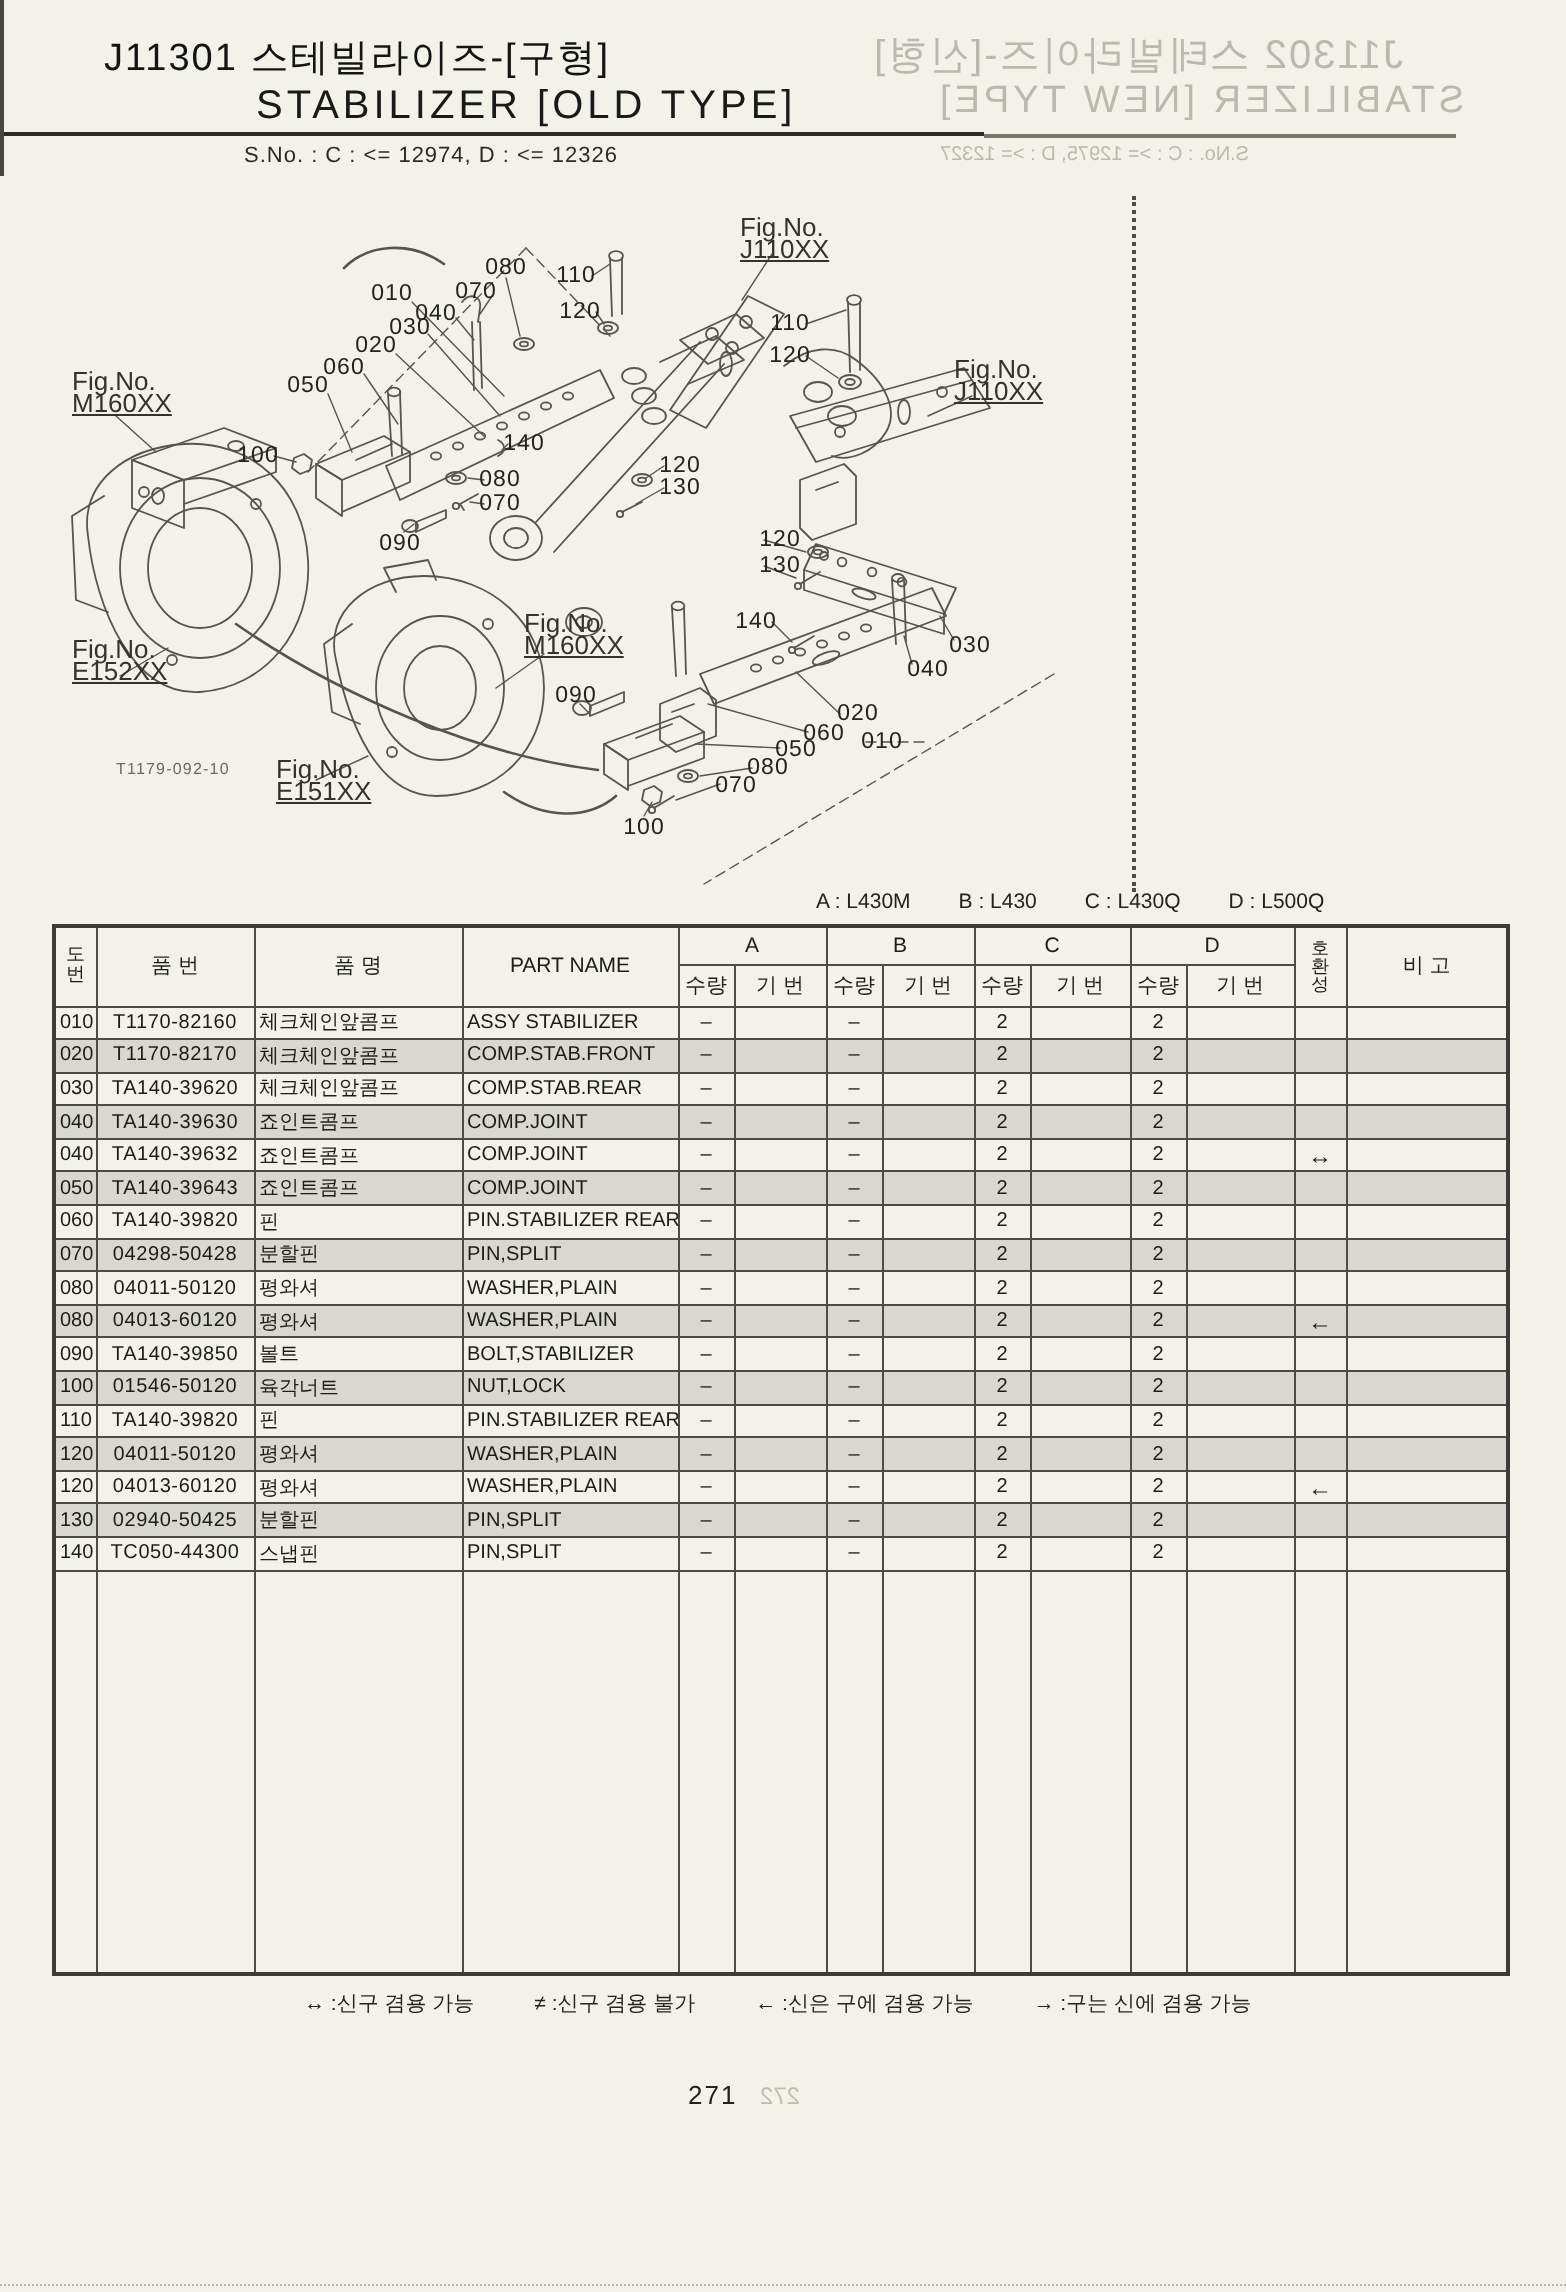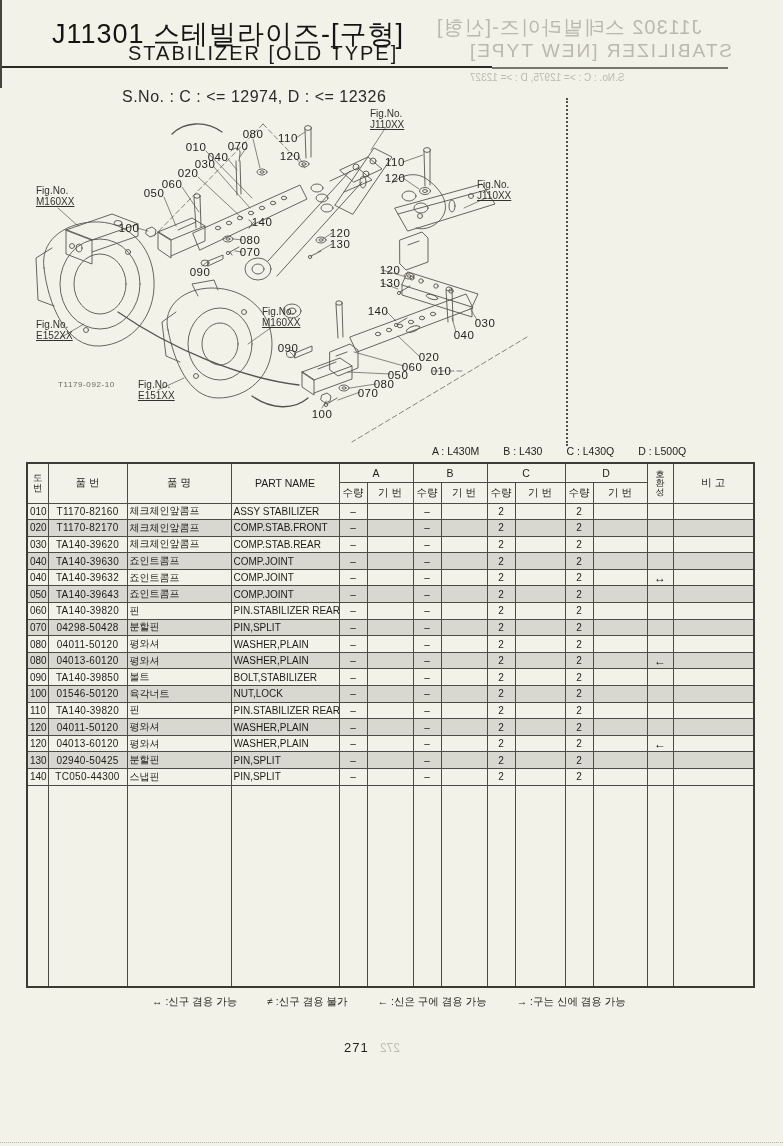--- a/index.html
+++ b/index.html
@@ -4,45 +4,45 @@
 <style>
   html,body{margin:0;padding:0;}
   body{
     width:783px;height:1146px;position:relative;overflow:hidden;
     background:#f3f2e9;
     font-family:"Liberation Sans","DejaVu Sans",sans-serif;
     color:#1e1e1c;
   }
   .abs{position:absolute;}
   
-  .title-ko{left:52px;top:16px;font-size:27px;letter-spacing:1px;color:#141414;}
+  .title-ko{left:52px;top:16px;font-size:19px;letter-spacing:1px;color:#141414;}
   .title-en{left:128px;top:42px;font-size:20px;letter-spacing:2px;color:#1a1a1a;}
   .title-rule{left:0;top:66px;width:492px;height:2px;background:#2b2a27;}
   .title-rule-bleed{left:492px;top:67px;width:236px;height:2px;background:#7a786c;}
-  .serial-line{left:122px;top:72px;font-size:16px;letter-spacing:.5px;color:#2a2a28;margin-top:16px;}
+  .serial-line{left:122px;top:72px;font-size:11px;letter-spacing:.5px;color:#2a2a28;}
   
   .bleed{color:rgba(130,128,115,.5);transform:scaleX(-1);white-space:nowrap;}
   .bleed-title{left:436px;top:14px;font-size:20px;letter-spacing:1px;}
   .bleed-sub{left:468px;top:40px;font-size:19px;letter-spacing:2px;}
   .bleed-serial{left:470px;top:72px;font-size:10px;color:rgba(140,138,124,.55);}
   .bleed-page{left:380px;top:1041px;font-size:12px;color:rgba(155,152,138,.6);transform:scaleX(-1);}
   .edge-mark{left:0;top:0;width:2px;height:88px;background:#45443f;}
   .bottom-edge{left:0;top:1142px;width:783px;height:2px;border-top:1px dotted #b9b7ab;}
   
   #diagram-svg{left:0;top:95px;}
   .crease{left:566px;top:98px;height:348px;width:0;border-left:2px dotted #4f4e49;}
   .callout{
     position:absolute;transform:translate(-50%,-50%);
     font-size:11.5px;letter-spacing:.5px;color:#24241f;white-space:nowrap;
   }
-  .fig-label{position:absolute;font-size:10px;line-height:10.5px;color:#33322d;white-space:nowrap;}
+  .fig-label{position:absolute;font-size:13px;line-height:10.5px;color:#33322d;white-space:nowrap;}
   .fig-label .fig-no2{text-decoration:underline;}
   .drawing-no{left:58px;top:380px;font-size:8px;color:#6b6a60;letter-spacing:.6px;}
   
-  .models-line{left:408px;top:445px;font-size:10.5px;color:#22221f;display:flex;gap:24px;white-space:nowrap;margin-left:24px;}
+  .models-line{left:408px;top:445px;font-size:10.5px;color:#22221f;display:flex;gap:24px;white-space:nowrap;}
   table.parts{
     position:absolute;left:26px;top:462px;width:727px;
     border-collapse:collapse;table-layout:fixed;
     font-size:10px;color:#1c1c1a;
     border:2px solid #3c3b37;
   }
   table.parts th,table.parts td{
     border:1px solid #4c4b46;padding:0 2px;overflow:hidden;white-space:nowrap;
     font-weight:normal;
   }

